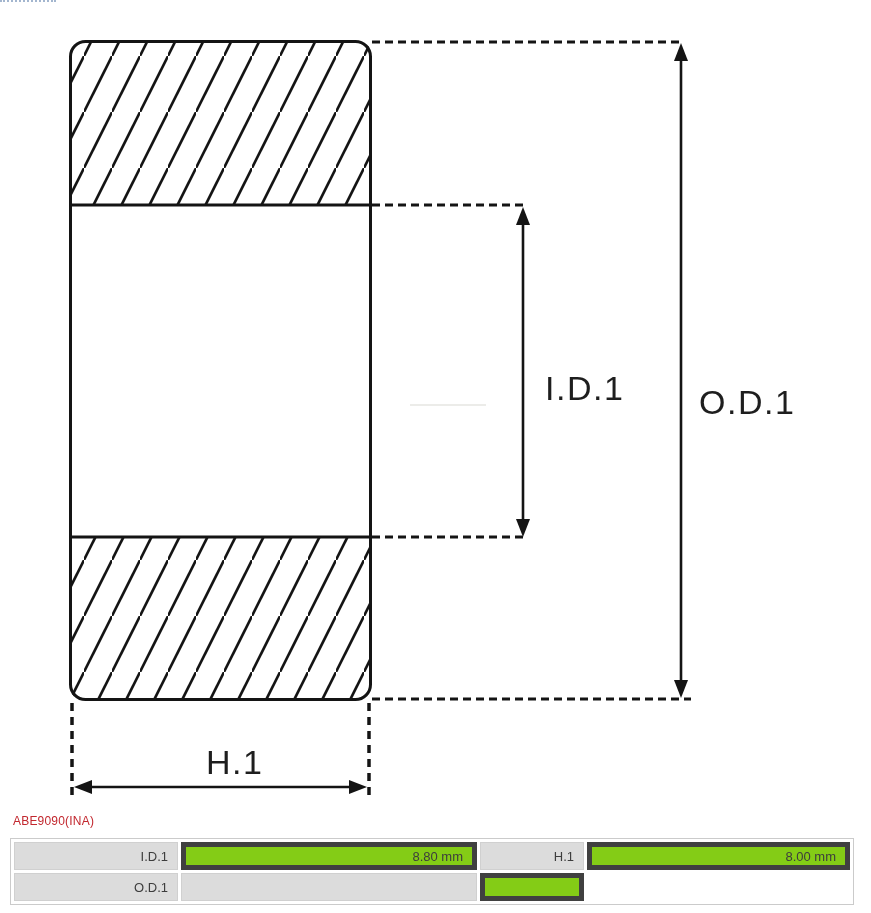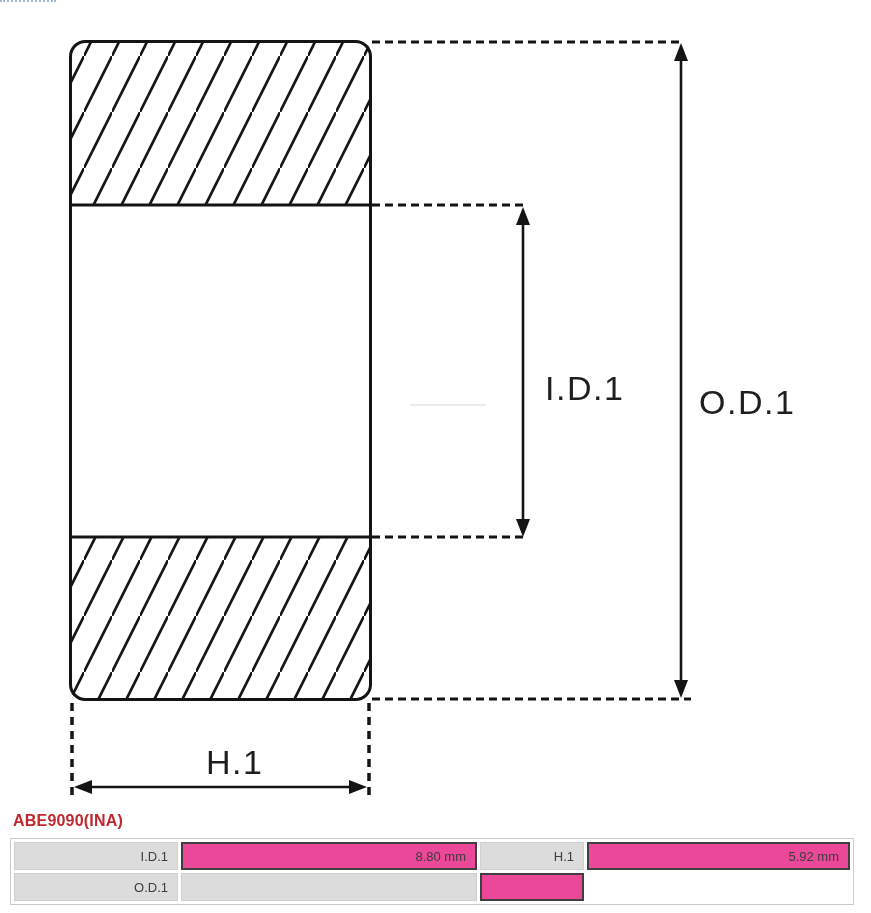--- a/index.html
+++ b/index.html
@@ -11,37 +11,37 @@
     position:absolute;left:0;top:0;width:56px;height:0;
     border-top:2px dotted #a3b6cf;
   }
   .diagram-wrap{position:absolute;left:0;top:0;width:871px;height:808px;}
   svg text.dim-label{
     font-family:"Liberation Sans", sans-serif;
     font-size:34px;letter-spacing:1.5px;fill:#1e1e1e;font-weight:400;
   }
   .part-title{
     position:absolute;left:13px;top:809px;
-    font-size:16px;line-height:24px;color:#c2272e;font-weight:700;
+    font-size:12px;line-height:24px;color:#c2272e;font-weight:400;
     letter-spacing:0.2px;cursor:pointer;text-align:right;
   }
   .spec-table{
     position:absolute;left:10px;top:838px;width:844px;
     border:1px solid #cbcbcb;background:#ffffff;
     padding:3px;box-sizing:border-box;
     display:grid;
     grid-template-columns:164px 296px 104px 1fr;
     grid-auto-rows:28px;
     gap:3px;
     font-size:13px;color:#3d3d3d;
   }
   .spec-table .cell{
     display:flex;align-items:center;justify-content:flex-end;
     padding-right:9px;box-sizing:border-box;
-    border:2px solid #404040;background:#ec4899;
+    border:5px solid #404040;background:#84cc16;
   }
   .spec-table .cell.gray{
     background:#dcdcdc;border:1px solid #d0d0d0;
   }
 </style>
 </head>
 <body>
 
 <div class="focus-fragment"></div>
 
@@ -96,18 +96,18 @@
     <text class="dim-label" x="206" y="774">H.1</text>
   </svg>
 </div>
 
 <div class="part-title">ABE9090(INA)</div>
 
 <div class="spec-table">
   <div class="cell gray">I.D.1</div>
   <div class="cell">8.80 mm</div>
   <div class="cell gray">H.1</div>
-  <div class="cell">5.92 mm</div>
+  <div class="cell">8.00 mm</div>
 
   <div class="cell gray">O.D.1</div>
   <div class="cell gray"></div>
   <div class="cell"></div>
 </div>
 
 </body></html>

